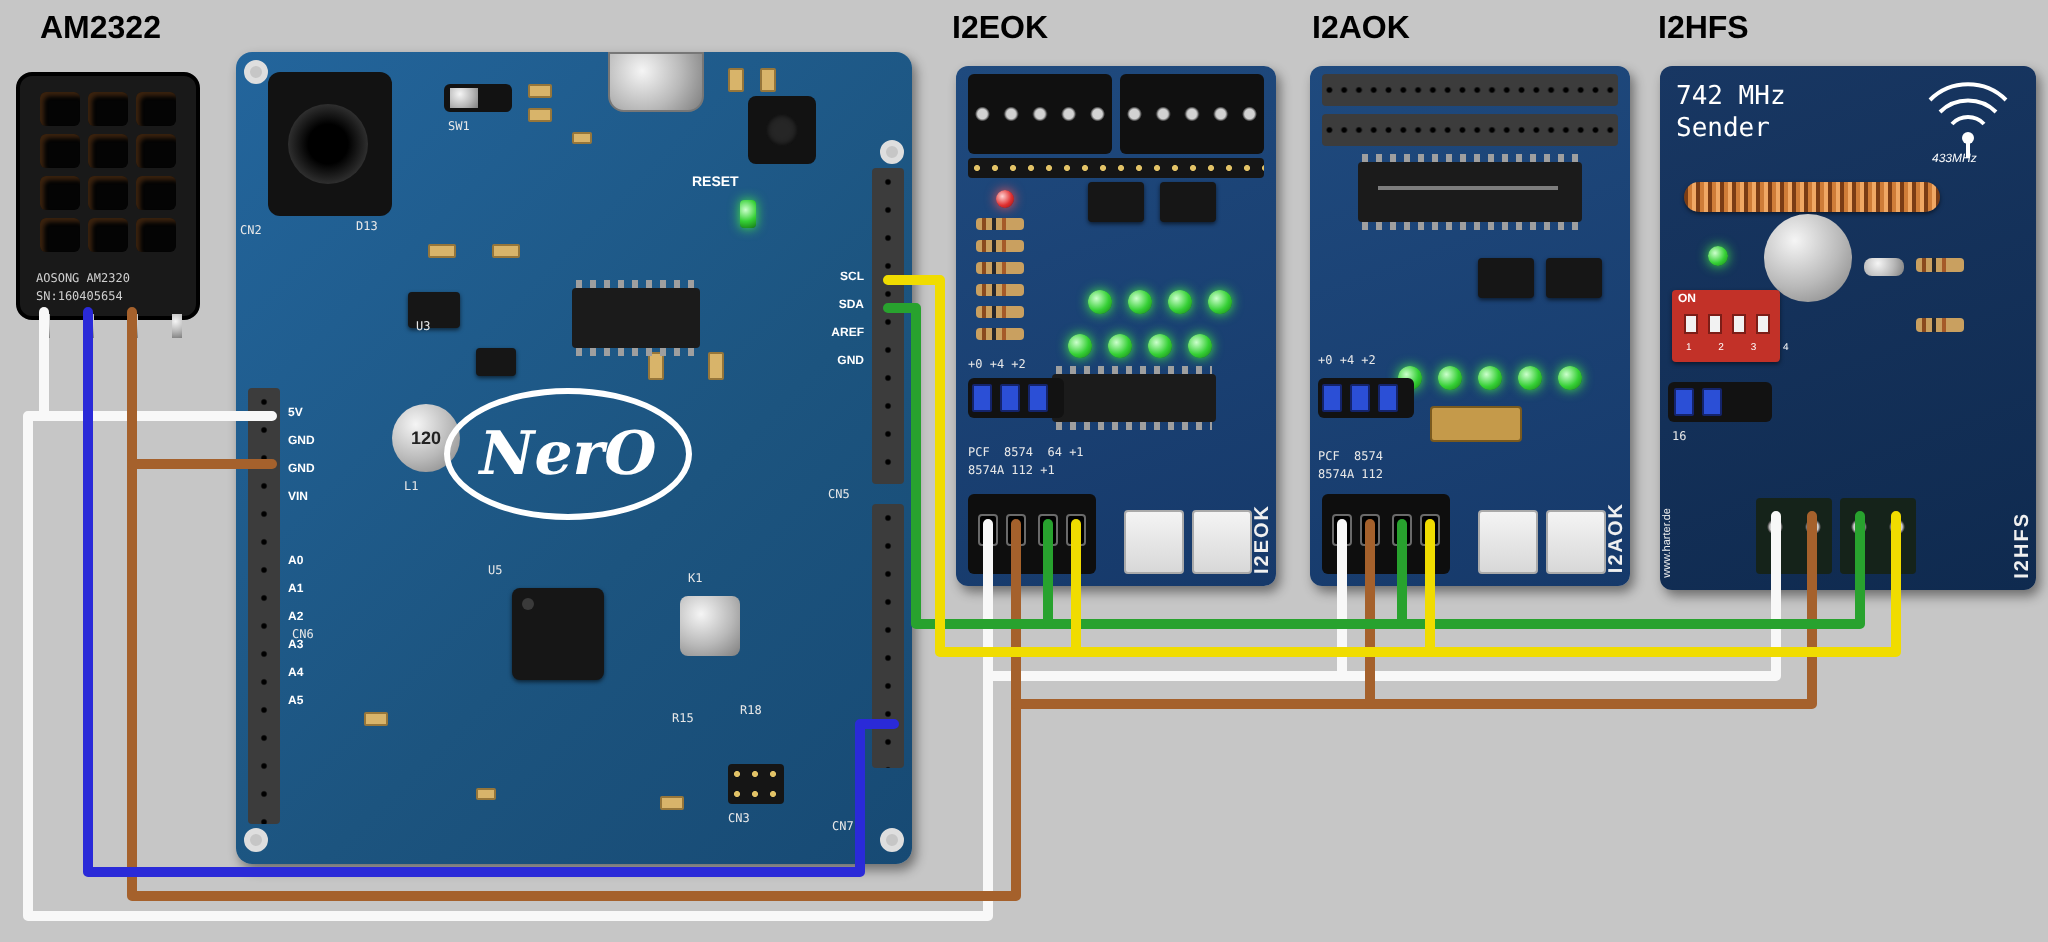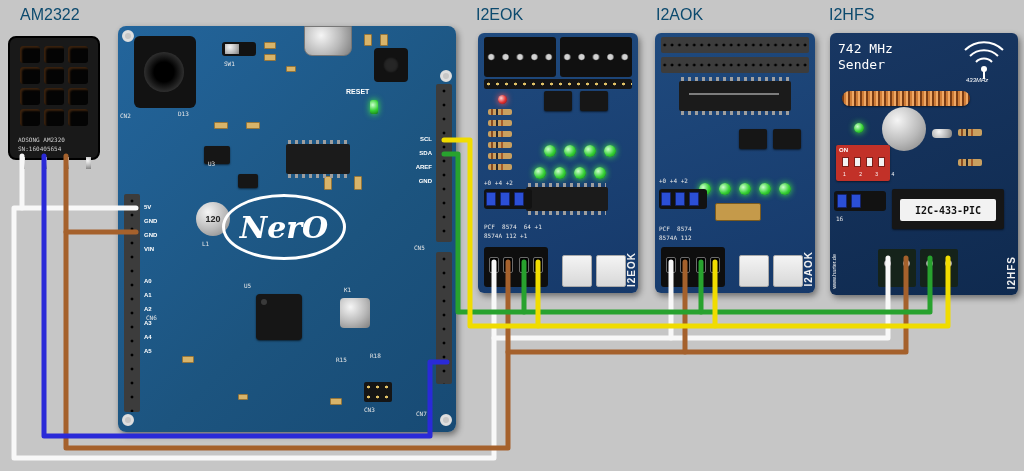--- a/index.html
+++ b/index.html
@@ -1,19 +1,19 @@
 <!DOCTYPE html>
 <html><head>
 <meta charset="utf-8">
 <style>
   * { margin:0; padding:0; box-sizing:border-box; }
   body { font-family:"Liberation Sans", sans-serif; background:#9a9a9a; }
   #stage { position:relative; width:1024px; height:471px; background:#c6c6c6; overflow:hidden; }
   .abs { position:absolute; }
-  .heading { position:absolute; font-weight:normal; font-size:16px; color:#0c4a6e; z-index:3; }
+  .heading { position:absolute; font-weight:bold; font-size:16px; color:#000000; z-index:3; }
 
   
   .board { position:absolute; border-radius:8px; box-shadow:2px 3px 6px rgba(0,0,0,.45); z-index:1; }
   .nero  { background:linear-gradient(135deg,#23659c 0%, #1c547f 60%, #174a74 100%); }
   .module{ background:linear-gradient(160deg,#1f4a7e,#16396a); border-radius:6px; }
   .hfs   { background:linear-gradient(160deg,#183763,#0f2a4f); border-radius:6px; }
 
   
   .blackpart { background:#121212; border-radius:3px; }
   .silver { background:radial-gradient(circle at 35% 30%, #f5f5f5, #b9b9b9 55%, #7e7e7e); }
@@ -291,25 +291,20 @@
       <div class="sw" style="left:42px; top:12px;"></div>
       <div class="abs" style="left:7px; top:26px; color:#fff; font-size:5px; letter-spacing:6px; white-space:pre;">1 2 3 4</div>
     </div>
 
     <div class="abs blackpart" style="left:4px; top:158px; width:52px; height:20px;">
       <div class="jumper" style="left:3px;  top:3px; width:10px; height:14px;"></div>
       <div class="jumper" style="left:17px; top:3px; width:10px; height:14px;"></div>
     </div>
     <div class="silk" style="left:6px; top:182px;">16</div>
 
-    <div class="chip" style="left:62px; top:156px; width:112px; height:40px;">
-      <div class="abs" style="left:8px; top:10px; width:96px; height:22px; background:#f2f2f2; border-radius:2px; display:flex; align-items:center; justify-content:center;">
-        <span style="color:#111; font-family:'DejaVu Sans Mono',monospace; font-size:10px; font-weight:bold;">I2C-433-PIC</span>
-      </div>
-    </div>
 
     <div class="termblock" style="left:48px; top:216px; width:38px; height:38px;"></div>
     <div class="termblock" style="left:90px; top:216px; width:38px; height:38px;"></div>
 
     <div class="vtext" style="right:1px; bottom:6px; font-size:10px;">I2HFS</div>
     <div class="vtext" style="left:1px; bottom:6px; font-size:5.5px; font-weight:normal; letter-spacing:0;">www.harter.de</div>
   </div>
 
   <svg class="wires" width="1024" height="471" viewBox="0 0 1024 471">
 

